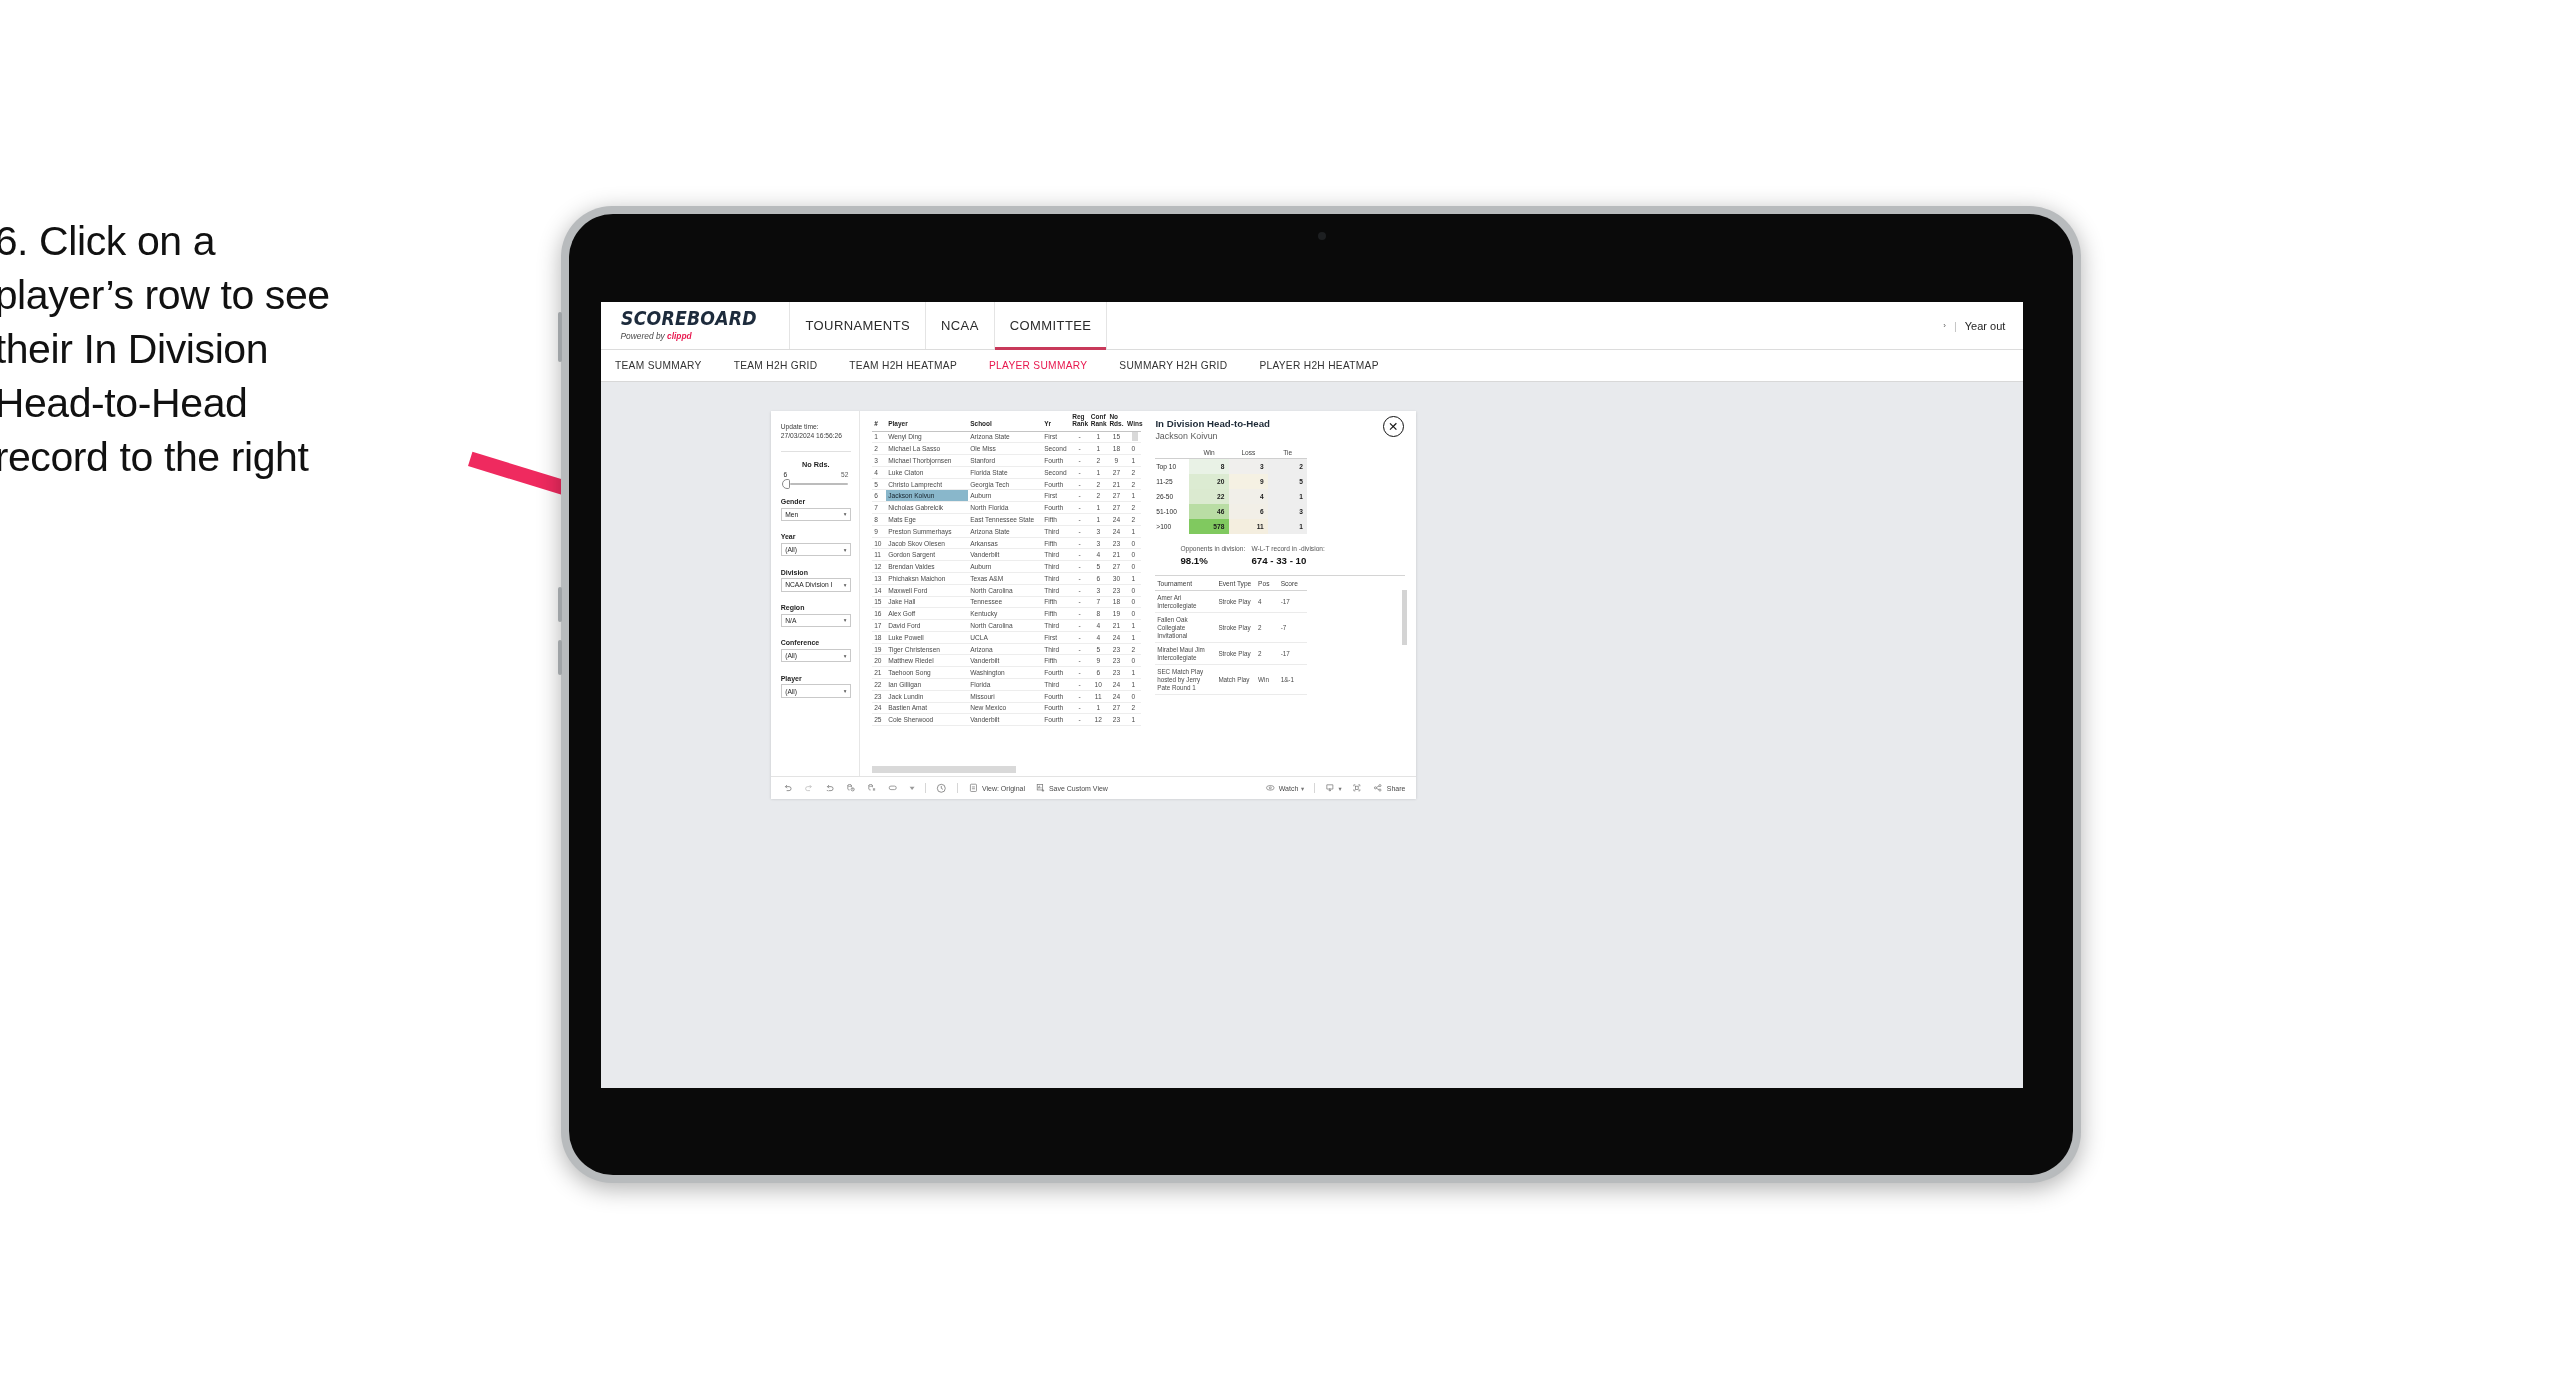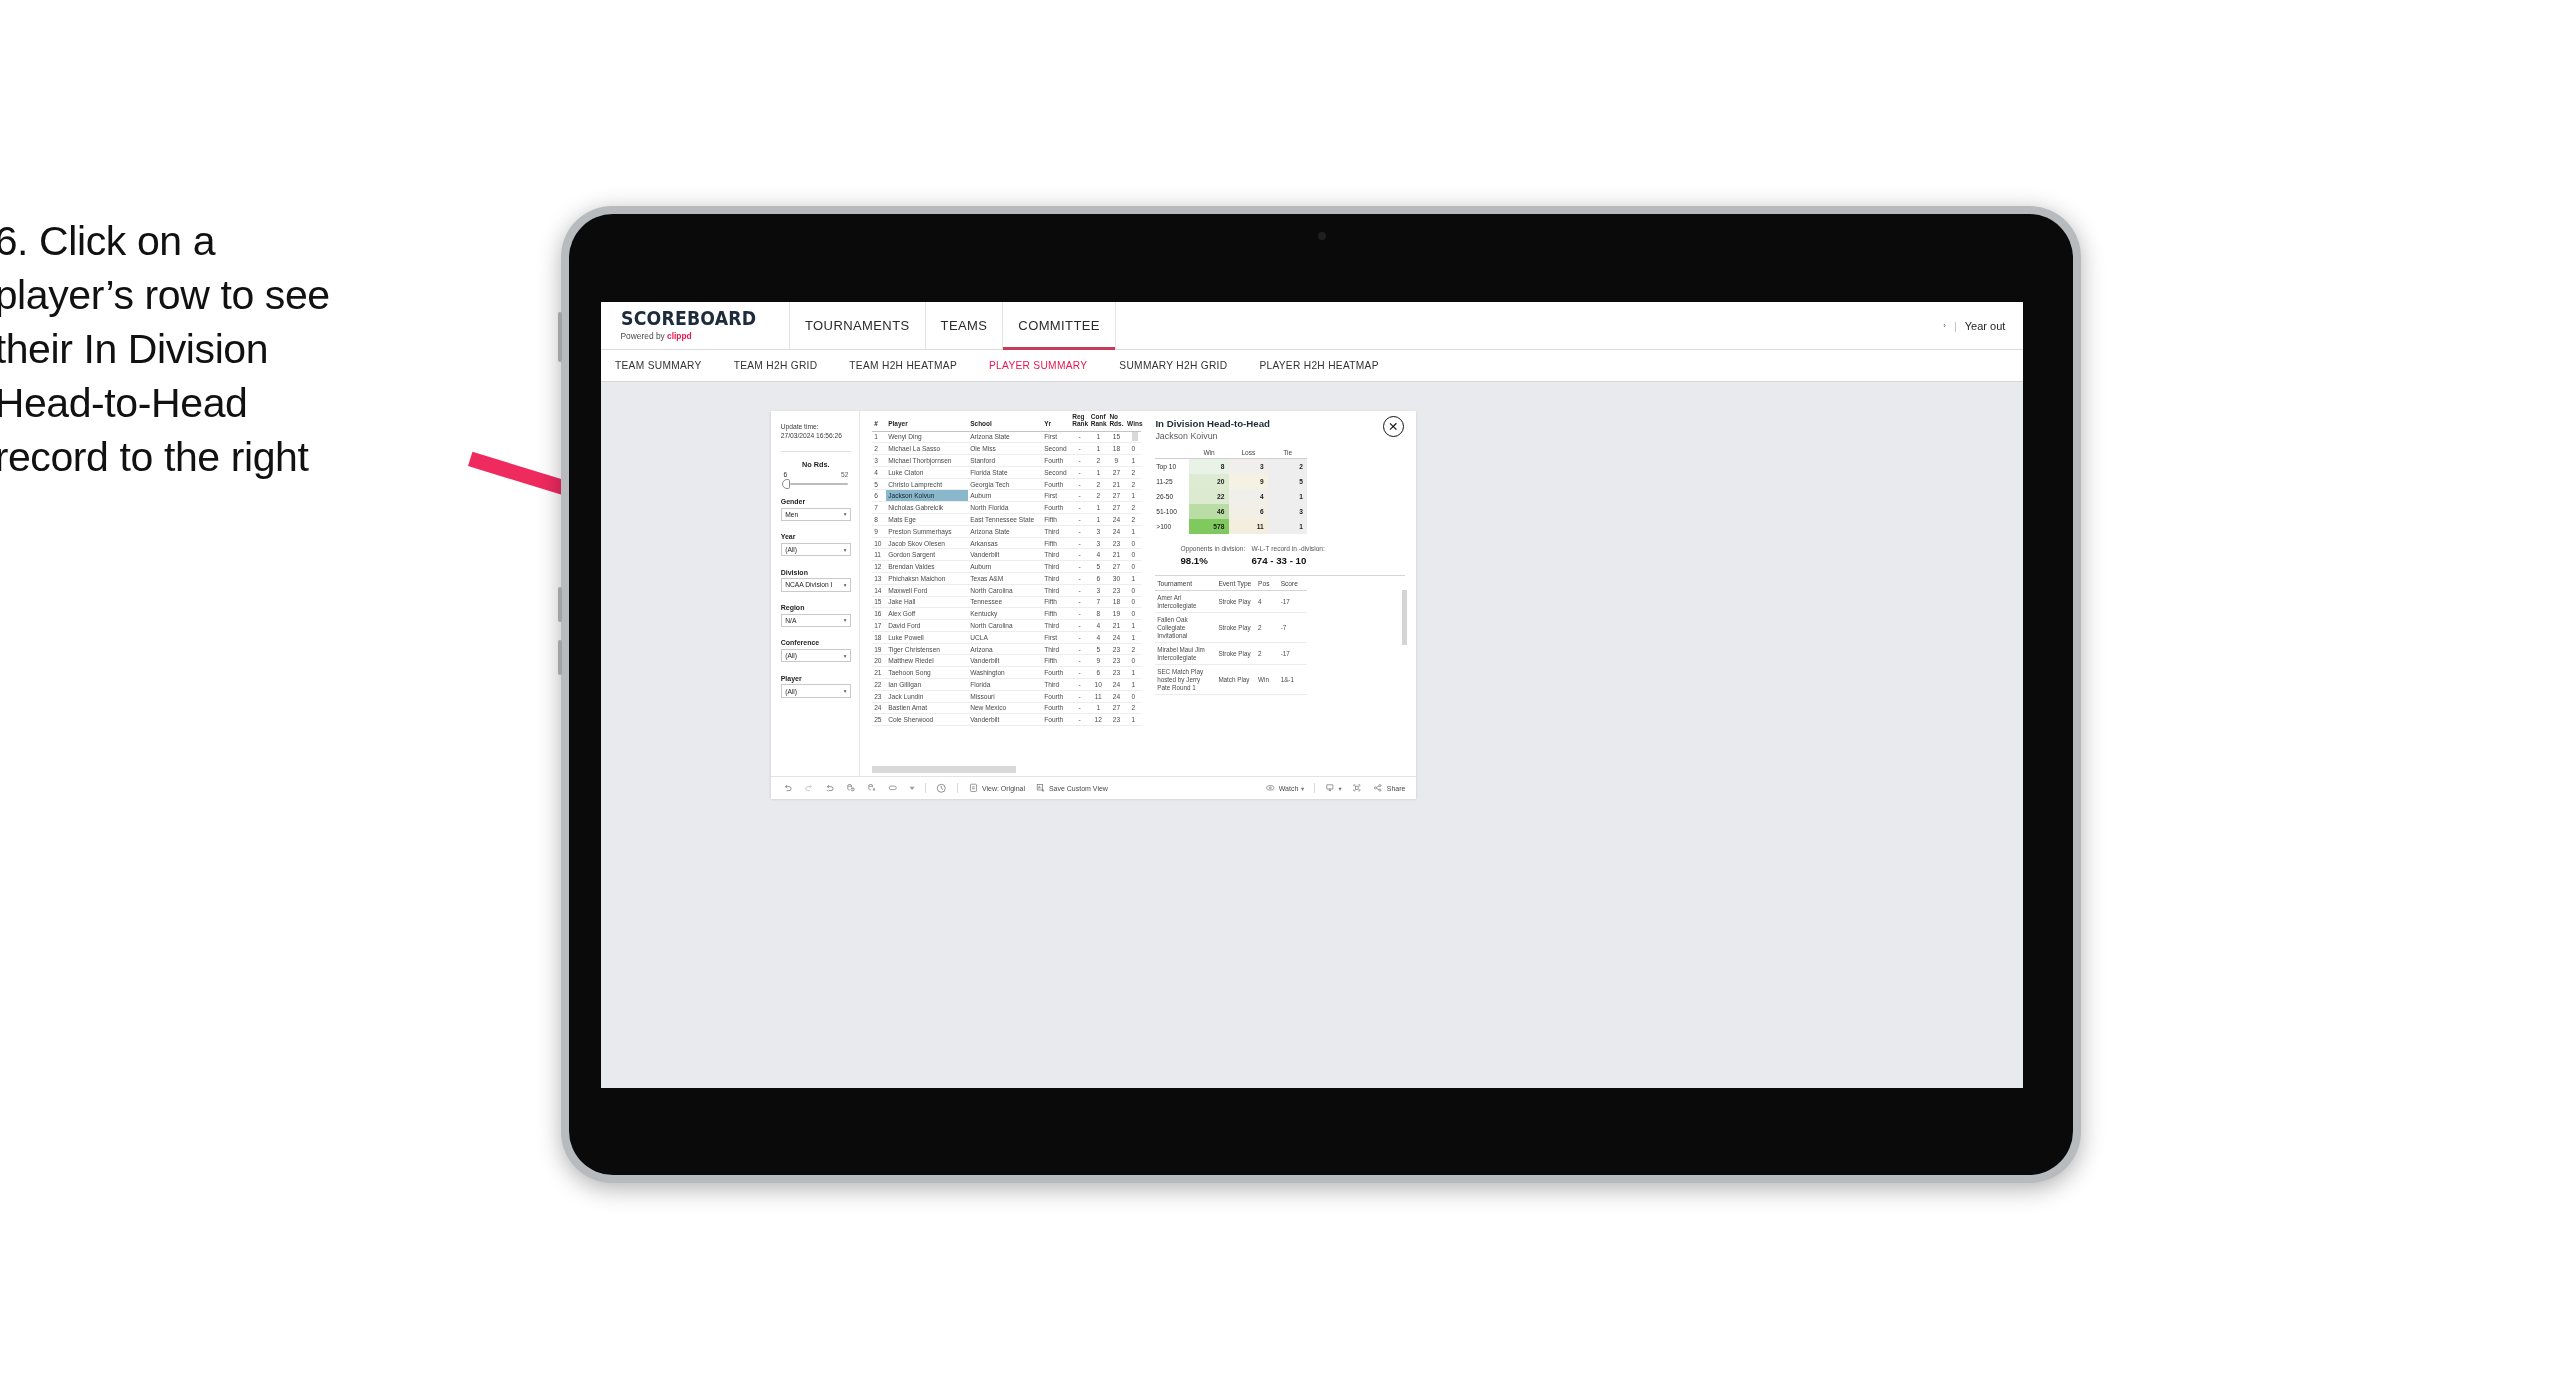--- a/index.html
+++ b/index.html
@@ -57,21 +57,21 @@
   }
 
   
   .topnav {
     display: flex; align-items: stretch; height: 48px;
     background: #ffffff; border-bottom: 0.9px solid #dcdcdc;
     position: relative;
   }
   .brand {
     display: flex; flex-direction: column; justify-content: center;
-    padding: 0 23px 0 19.5px; border-right: 0.9px solid #e4e4e4;
+    padding: 0 23px 0 19.5px; border-right: 0.9px solid #e4e4e4; font-style: italic;
   }
   .brand-title {
     font-family: "DejaVu Sans", sans-serif;
     font-weight: 700; font-size: 18.6px; letter-spacing: 0.2px;
     color: #1d2b3c; line-height: 1;
     transform: scaleX(0.93); transform-origin: left center;
   }
   .brand-sub {
     font-size: 8.4px; color: #4a4a4a; margin-top: 3.5px; line-height: 1;
   }
@@ -272,21 +272,21 @@
 
   <div class="screen">
 
     <div class="topnav">
       <div class="brand">
         <div class="brand-title">SCOREBOARD</div>
         <div class="brand-sub"><span>Powered by </span><span class="clippd">clippd</span></div>
       </div>
       <div class="topnav-links">
         <div class="topnav-link">TOURNAMENTS</div>
-        <div class="topnav-link">TEAMS</div>
+        <div class="topnav-link">NCAA</div>
         <div class="topnav-link active">COMMITTEE</div>
       </div>
       <div class="topnav-right">
         <span class="chev-left">›</span>
         <span class="sep">|</span>
         <span class="signout">Year out</span>
       </div>
     </div>
 
     <div class="subnav">

